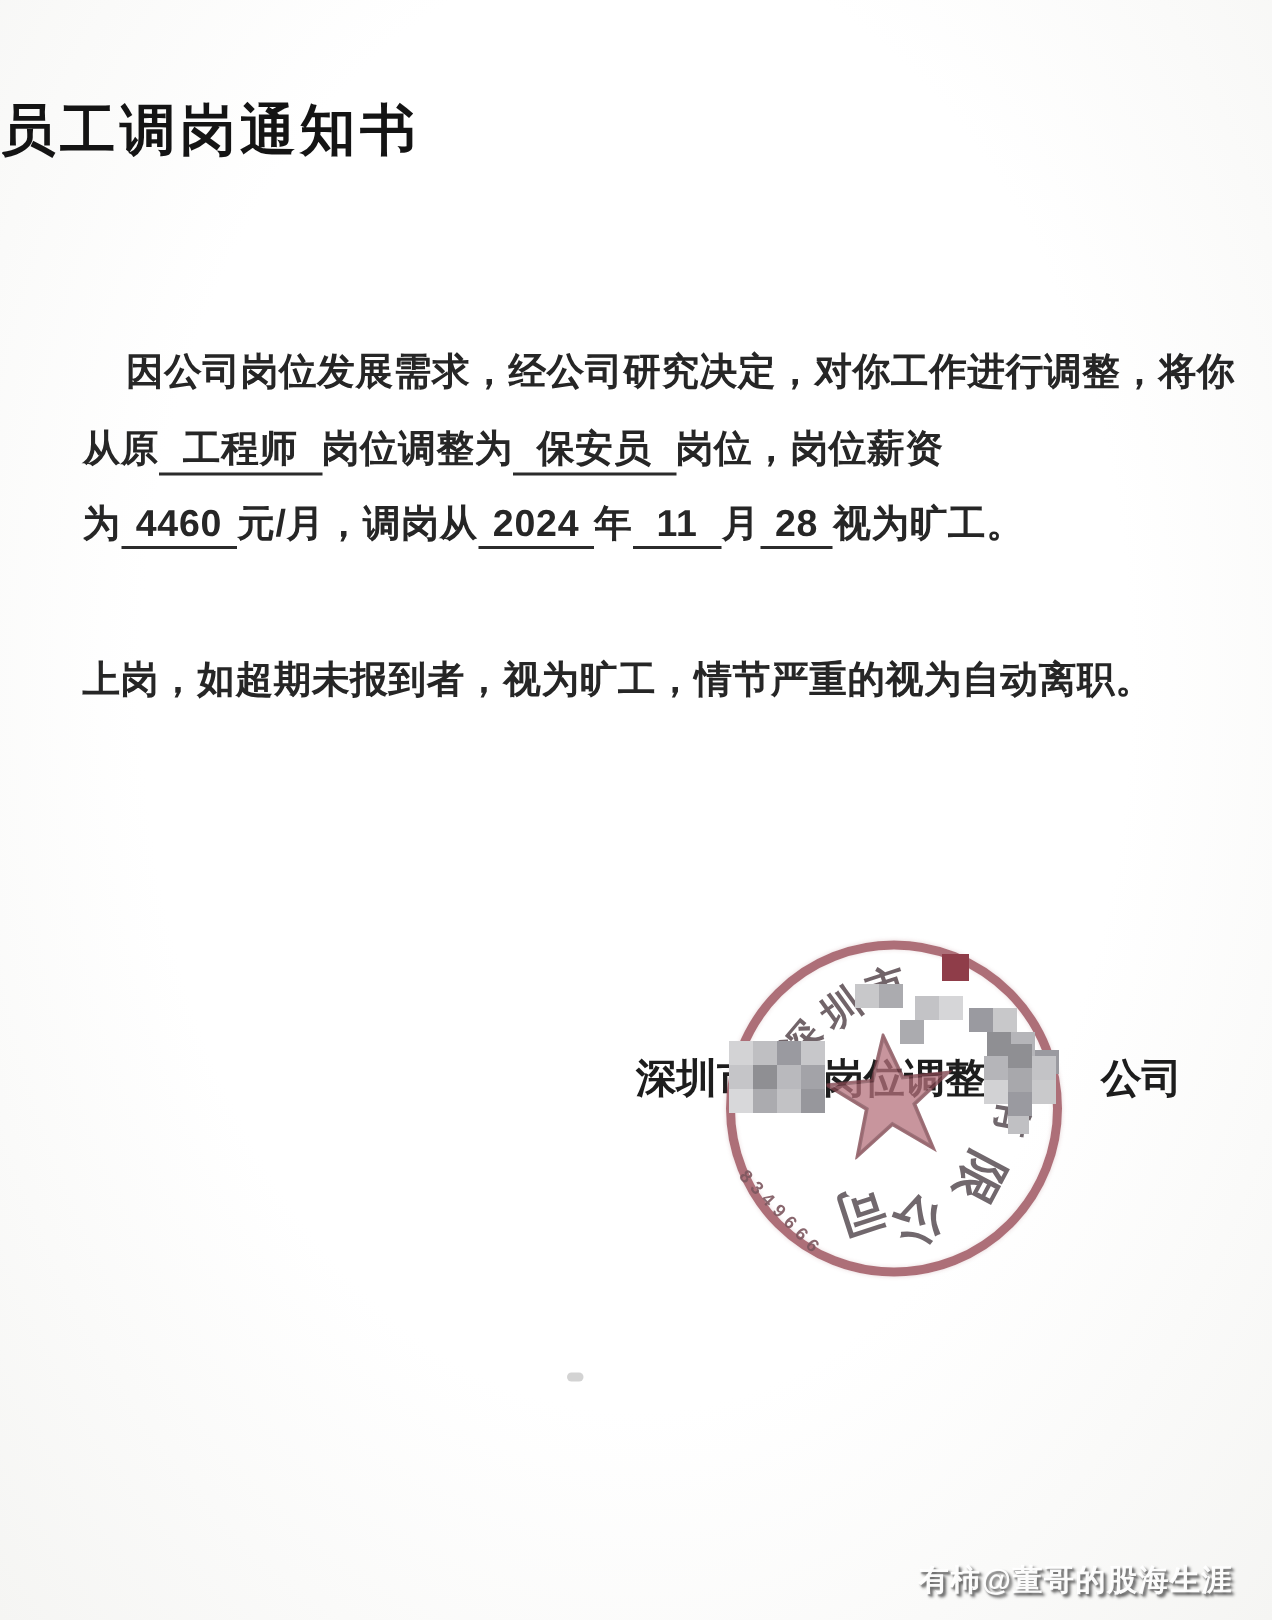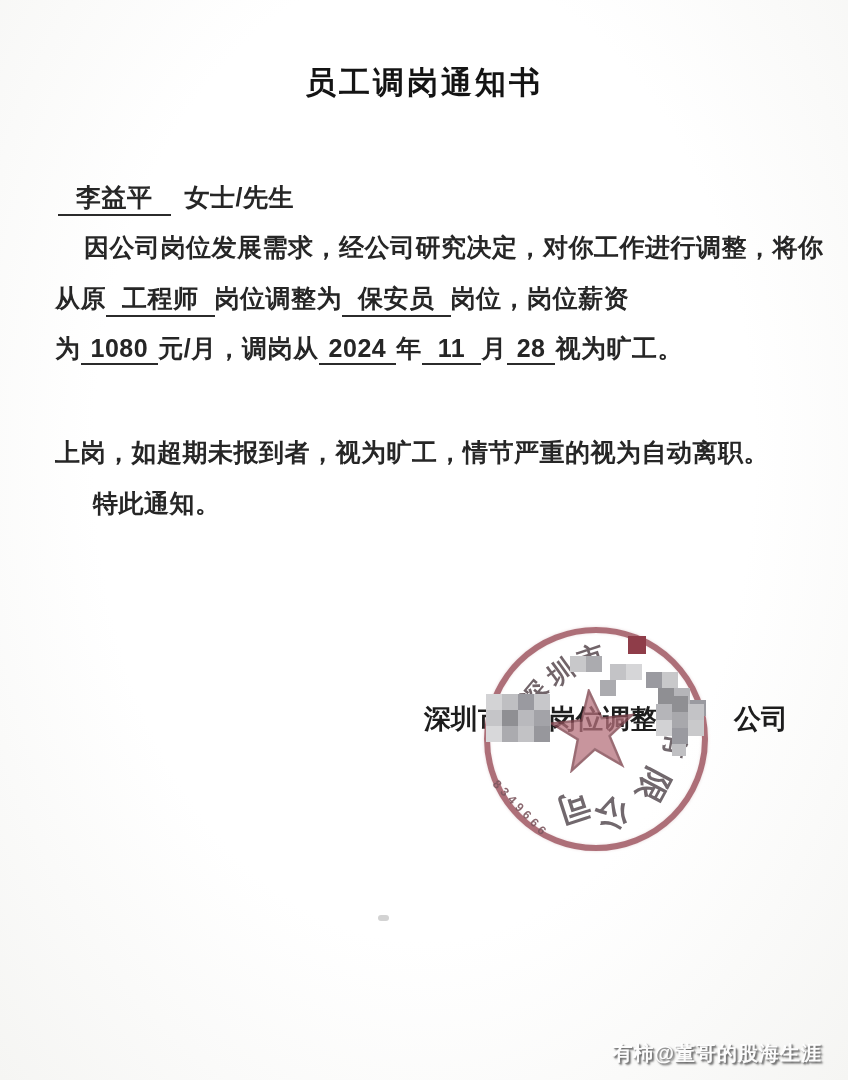--- a/index.html
+++ b/index.html
@@ -6,21 +6,21 @@
   .page{
     position:relative;
     width:848px;height:1080px;
     background:radial-gradient(ellipse at 50% 42%, #ffffff 55%, #f5f5f3 100%);
     font-family:"Liberation Sans","DejaVu Sans",sans-serif;
     color:#222;
     overflow:hidden;
   }
   .doc-title{
     position:absolute;left:0;top:62px;width:100%;
-    text-align:center;font-size:31px;font-weight:bold;
+    text-align:left;font-size:37px;font-weight:bold;
     letter-spacing:3px;color:#141414;
   }
   .line{
     position:absolute;white-space:nowrap;
     font-size:25px;font-weight:600;color:#262626;
     letter-spacing:0.5px;
   }
   .blank{
     display:inline-block;
     border-bottom:2px solid #2b2b2b;
@@ -70,38 +70,34 @@
     text-shadow:2px 2px 2px rgba(105,105,105,0.95), 1px 1px 1px rgba(130,130,130,0.8);
   }
 </style>
 </head>
 <body>
 
 <div class="page">
 
   <div class="doc-title">员工调岗通知书</div>
 
-  <div class="line" style="left:58px;top:181px;">
-    <span class="blank name">李益平</span><span style="display:inline-block;width:14px;"></span><span>女士/先生</span>
-  </div>
 
   <div class="line" style="left:55px;top:282px;">
     <span>从原</span><span class="blank wide">工程师</span><span>岗位调整为</span><span class="blank wide">保安员</span><span>岗位，岗位薪资</span>
   </div>
 
   <div class="line" style="left:84px;top:231px;">因公司岗位发展需求，经公司研究决定，对你工作进行调整，将你</div>
 
   <div class="line" style="left:55px;top:332px;">
-    <span>为</span><span class="blank">1080</span><span>元/月，调岗从</span><span class="blank">2024</span><span>年</span><span class="blank wide">11</span><span>月</span><span class="blank">28</span><span>视为旷工。</span>
+    <span>为</span><span class="blank">4460</span><span>元/月，调岗从</span><span class="blank">2024</span><span>年</span><span class="blank wide">11</span><span>月</span><span class="blank">28</span><span>视为旷工。</span>
   </div>
 
 
   <div class="line" style="left:55px;top:436px;">上岗，如超期未报到者，视为旷工，情节严重的视为自动离职。</div>
 
-  <div class="line" style="left:93px;top:487px;">特此通知。</div>
 
   <div class="sig-line" style="left:424px;top:701px;">
     <span>深圳市</span><span class="gap" style="width:44px;"></span><span>岗位调整为</span><span class="gap" style="width:50px;"></span><span>公司</span>
   </div>
 
 
   <div class="seal">
     <div class="seal-ring"></div>
     <svg class="seal-star" viewBox="0 0 100 100">
       <polygon points="50,2 62,36 98,36 69,58 80,94 50,72 20,94 31,58 2,36 38,36" fill="#b5717c" stroke="#7c434d" stroke-width="3" opacity="0.85" transform="rotate(-6 50 50)"></polygon>

